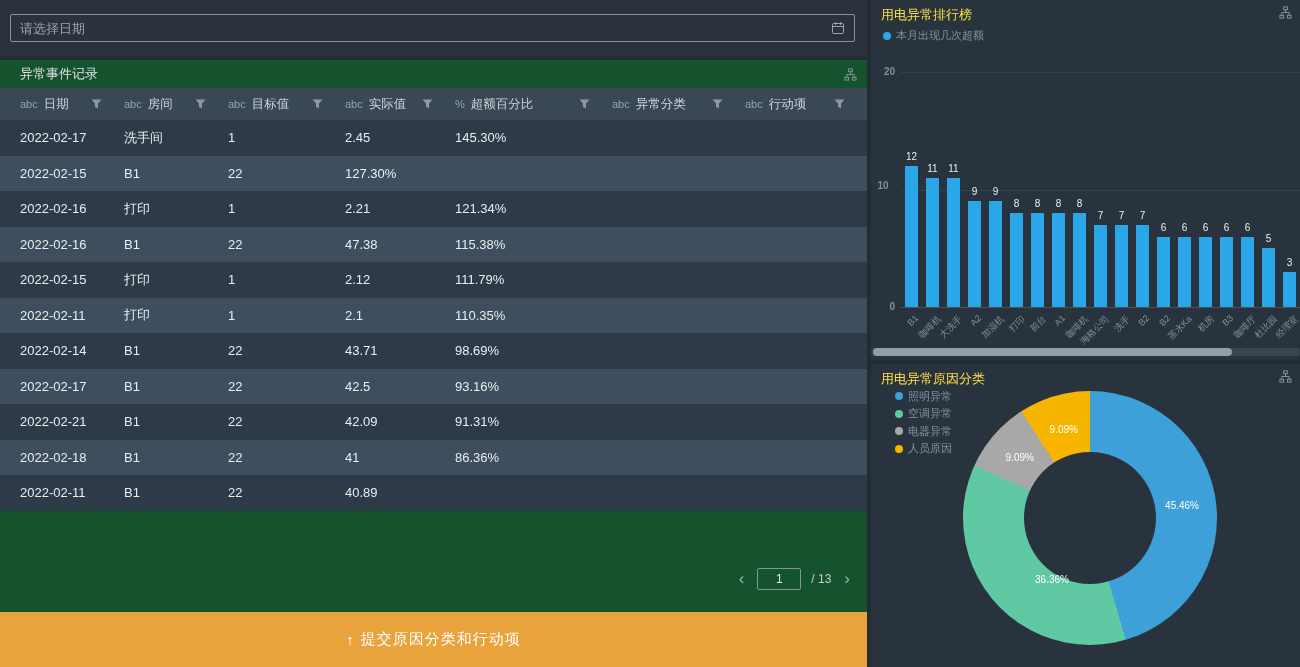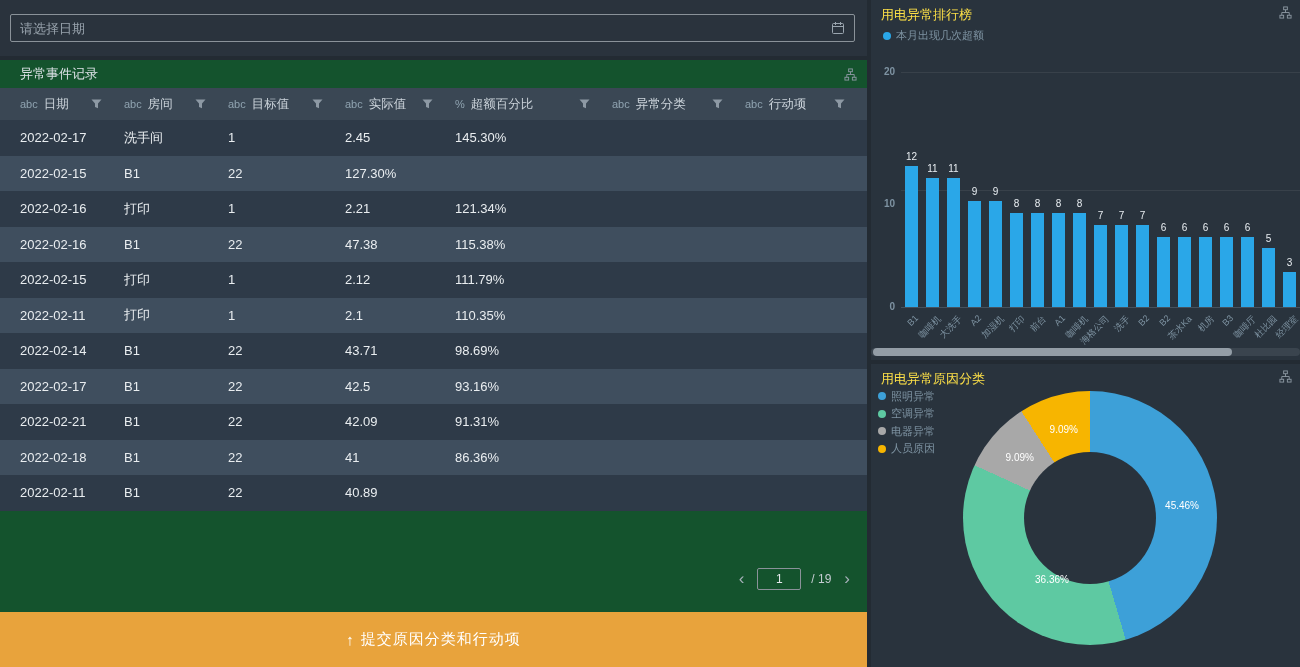--- a/index.html
+++ b/index.html
@@ -49,21 +49,21 @@
   .ytick { position:absolute; left:0; width:24px; text-align:right; font-size:10px; color:#7e93a2;font-weight:bold; }
   .gridline { position:absolute; left:30px; right:0; height:1px; background:rgba(255,255,255,0.07); }
   .axis-baseline { position:absolute; left:30px; right:0; height:1px; background:#46515d; }
   .bar { position:absolute; background:#2aa7e8; cursor:pointer; }
   .bar-val { position:absolute; width:30px; text-align:center; font-size:10px; color:#e8edf1; }
   .x-label { position:absolute; font-size:9px; color:#7e93a2; white-space:nowrap; transform-origin:100% 0; transform:rotate(-45deg); }
 
   .hscroll-track { position:absolute; left:0; top:348px; width:429px; height:8px; background:#3a444e; border-radius:4px; cursor:pointer; }
   .hscroll-thumb { position:absolute; left:2px; top:0; width:359px; height:8px; background:#939da6; border-radius:4px; cursor:grab; }
 
-  #pie-legend { position:absolute; left:7px; top:26px; display:flex; flex-direction:column; gap:5px; }
+  #pie-legend { position:absolute; left:24px; top:26px; display:flex; flex-direction:column; gap:5px; }
   .legend-item { display:flex; align-items:center; gap:5px; font-size:11px; color:#7e93a2; height:12.5px; cursor:pointer; }
   #donut { position:absolute; left:92px; top:27px; width:254px; height:254px; border-radius:50%; cursor:pointer; }
   .donut-hole { position:absolute; left:61px; top:61px; width:132px; height:132px; border-radius:50%; background:#29333d; }
   .pie-label { position:absolute; transform:translate(-50%,-50%); font-size:10px; color:#ffffff; white-space:nowrap; }
 </style>
 </head>
 <body>
 
 <div class="app">
 
@@ -240,21 +240,21 @@
             <div class="cell">22</div>
             <div class="cell">40.89</div>
             <div class="cell"></div>
             <div class="cell"></div>
           </div>
         </div>
 
       <div class="pagination">
         <span class="page-chevron">‹</span>
         <input class="page-input" value="1" style="">
-        <span class="page-total">/ 19</span>
+        <span class="page-total">/ 13</span>
         <span class="page-chevron">›</span>
       </div>
     </div>
 
     <div class="submit-bar" id="submit-bar" style="background: rgb(232, 163, 60);">
       <span>↑</span>
       <span>提交原因分类和行动项</span>
     </div>
   </div>
 
@@ -267,21 +267,21 @@
         <rect x="9" y="10" width="4" height="3"></rect>
         <path d="M7 4v3M3 10V7h8v3"></path>
       </g>
     </svg>
     <div class="bar-legend">
       <span class="legend-dot" id="bar-legend-dot" style="background: rgb(42, 167, 232);"></span>
       <span>本月出现几次超额</span>
     </div>
     <div id="bar-plot">
         <div class="ytick" style="top: 301px;">0</div>
-        <div class="ytick" style="top: 198px;">10</div>
+        <div class="ytick" style="top: 180px; text-align: center;">10</div>
         <div class="gridline" style="top: 189.5px;"></div>
         <div class="ytick" style="top: 66px;">20</div>
         <div class="gridline" style="top: 72px;"></div>
         <div class="axis-baseline" style="top: 307px;"></div>
         <div class="bar" style="left: 34px; top: 166px; width: 13px; height: 141px; background: rgb(42, 167, 232);"></div>
         <div class="bar-val" style="left: 25.5px; top: 151px;">12</div>
         <div class="x-label" style="right: 386.5px; top: 313px;">B1</div>
         <div class="bar" style="left: 55px; top: 177.75px; width: 13px; height: 129.25px; background: rgb(42, 167, 232);"></div>
         <div class="bar-val" style="left: 46.5px; top: 162.75px;">11</div>
         <div class="x-label" style="right: 365.5px; top: 313px;">咖啡机</div>

